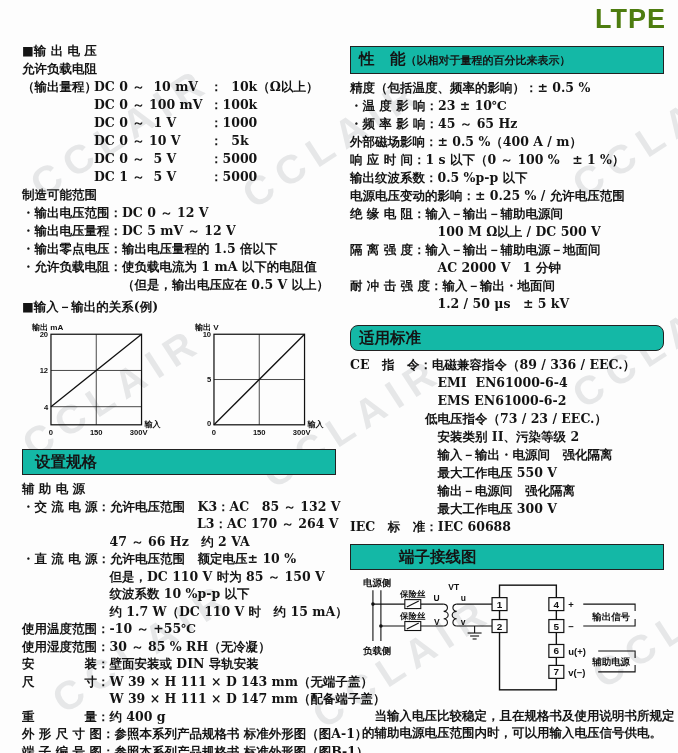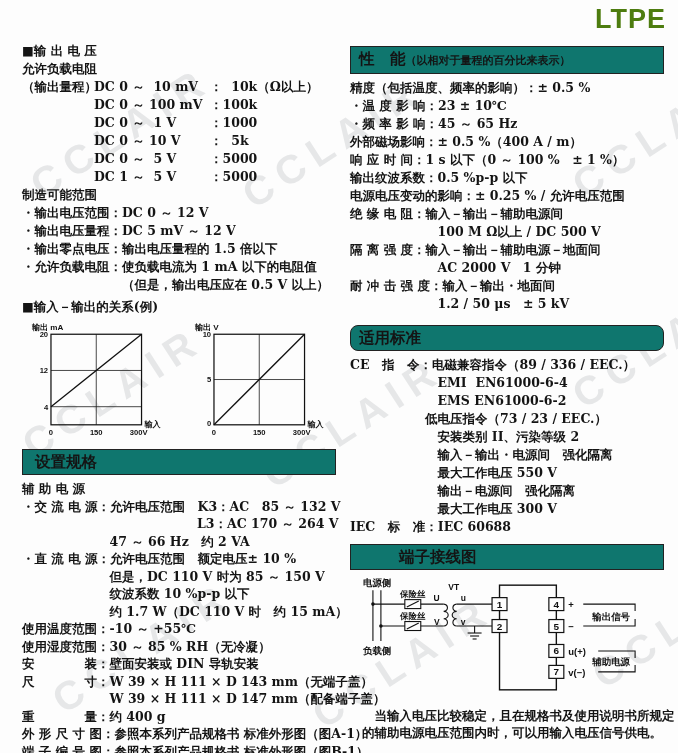--- a/index.html
+++ b/index.html
@@ -8,21 +8,21 @@
   .doc-title{position:absolute;top:4px;right:12px;font-family:"Liberation Sans",sans-serif;
              font-weight:bold;font-size:27px;letter-spacing:1px;color:#4d7c0f;}
   .watermark{position:absolute;font-family:"Liberation Sans",sans-serif;font-weight:bold;
              font-size:40px;letter-spacing:9px;color:rgba(165,170,175,0.26);
              transform:rotate(-33deg);white-space:nowrap;pointer-events:none;z-index:0;}
   .col{position:absolute;top:42px;width:314px;z-index:1;}
   .col.left{left:22px;}
   .col.right{left:350px;}
   .line{font-size:12.5px;line-height:18px;white-space:pre;font-weight:bold;}
   .tight .line{line-height:17.5px;}
-  .sec-bar{box-sizing:border-box;width:100%;border:1.5px solid #222;background:#0f766e;
+  .sec-bar{box-sizing:border-box;width:100%;border:1.5px solid #222;background:#14b8a6;
            padding:2px 8px 3px 8px;font-weight:bold;font-size:15.5px;line-height:19px;
            margin:0 0 5px 0;white-space:nowrap;font-family:"DejaVu Serif",serif;}
   .bar-note{font-size:11px;}
   .ov-table{position:relative;}
   .ov-prefix{position:absolute;left:0;top:0;font-size:12.5px;line-height:18px;font-weight:bold;}
   .ov-rows{margin-left:72px;}
   .ov-row{font-size:12.5px;line-height:18px;white-space:pre;font-weight:bold;}
   .ov-range{display:inline-block;width:116px;}
   .charts{display:flex;gap:20px;margin:3px 0 6px 8px;}
   .c-title{font-family:"Liberation Sans",sans-serif;font-size:8.5px;font-weight:bold;fill:#111;}

